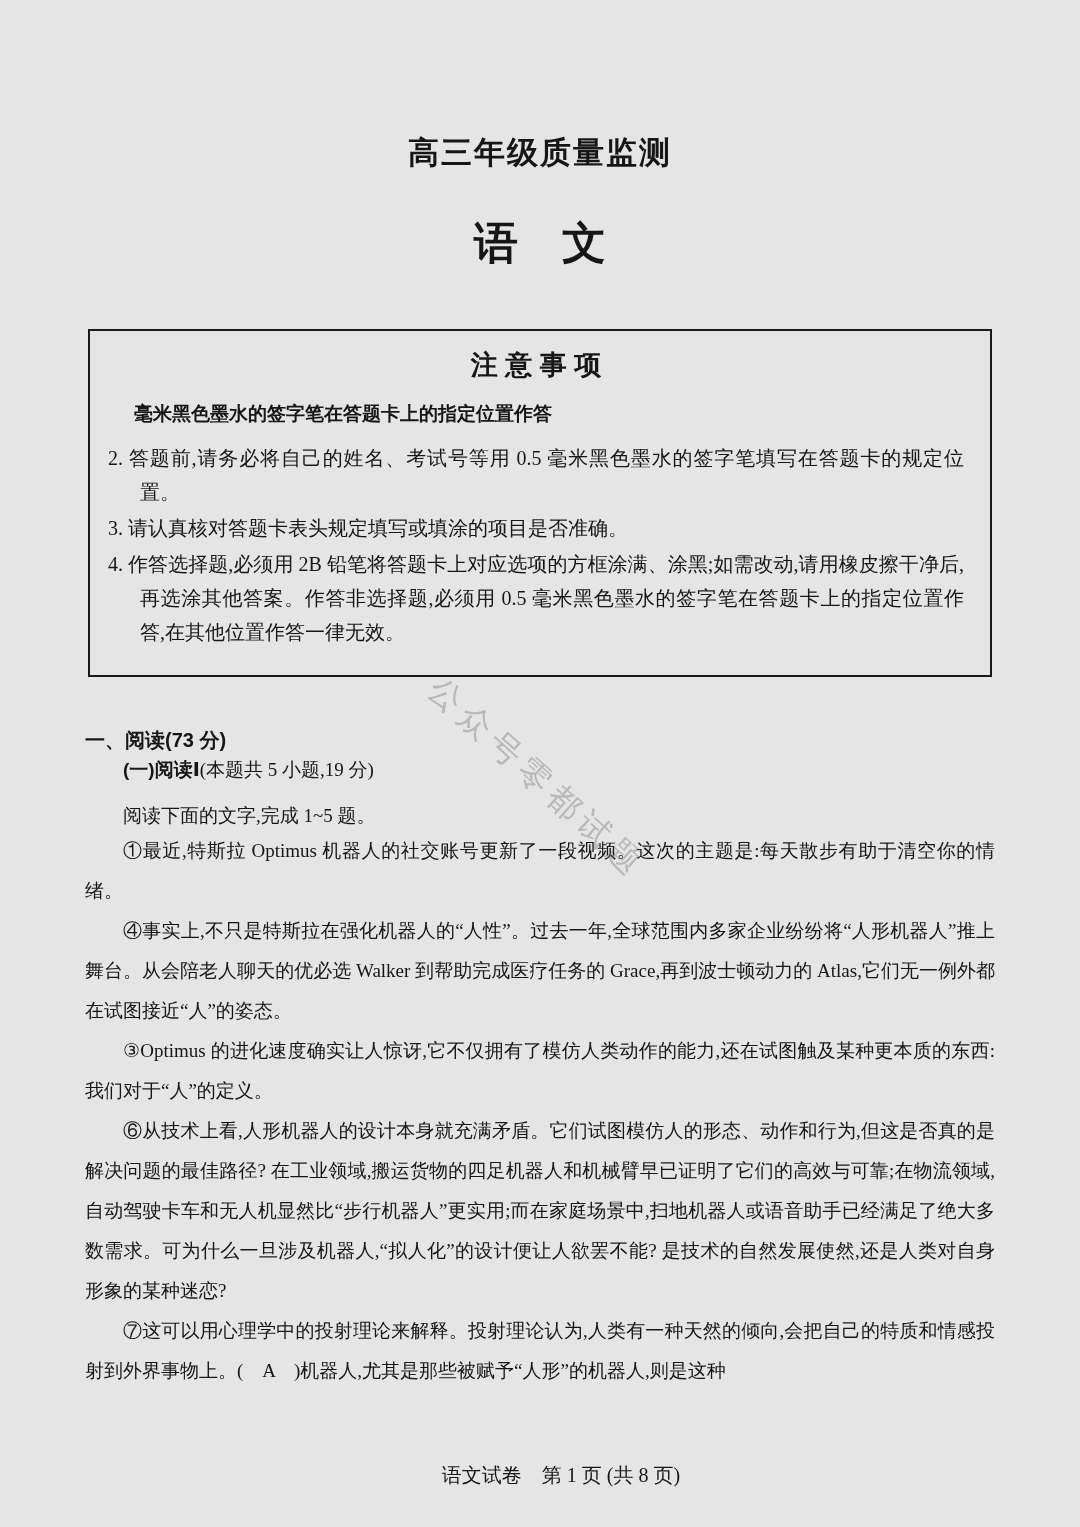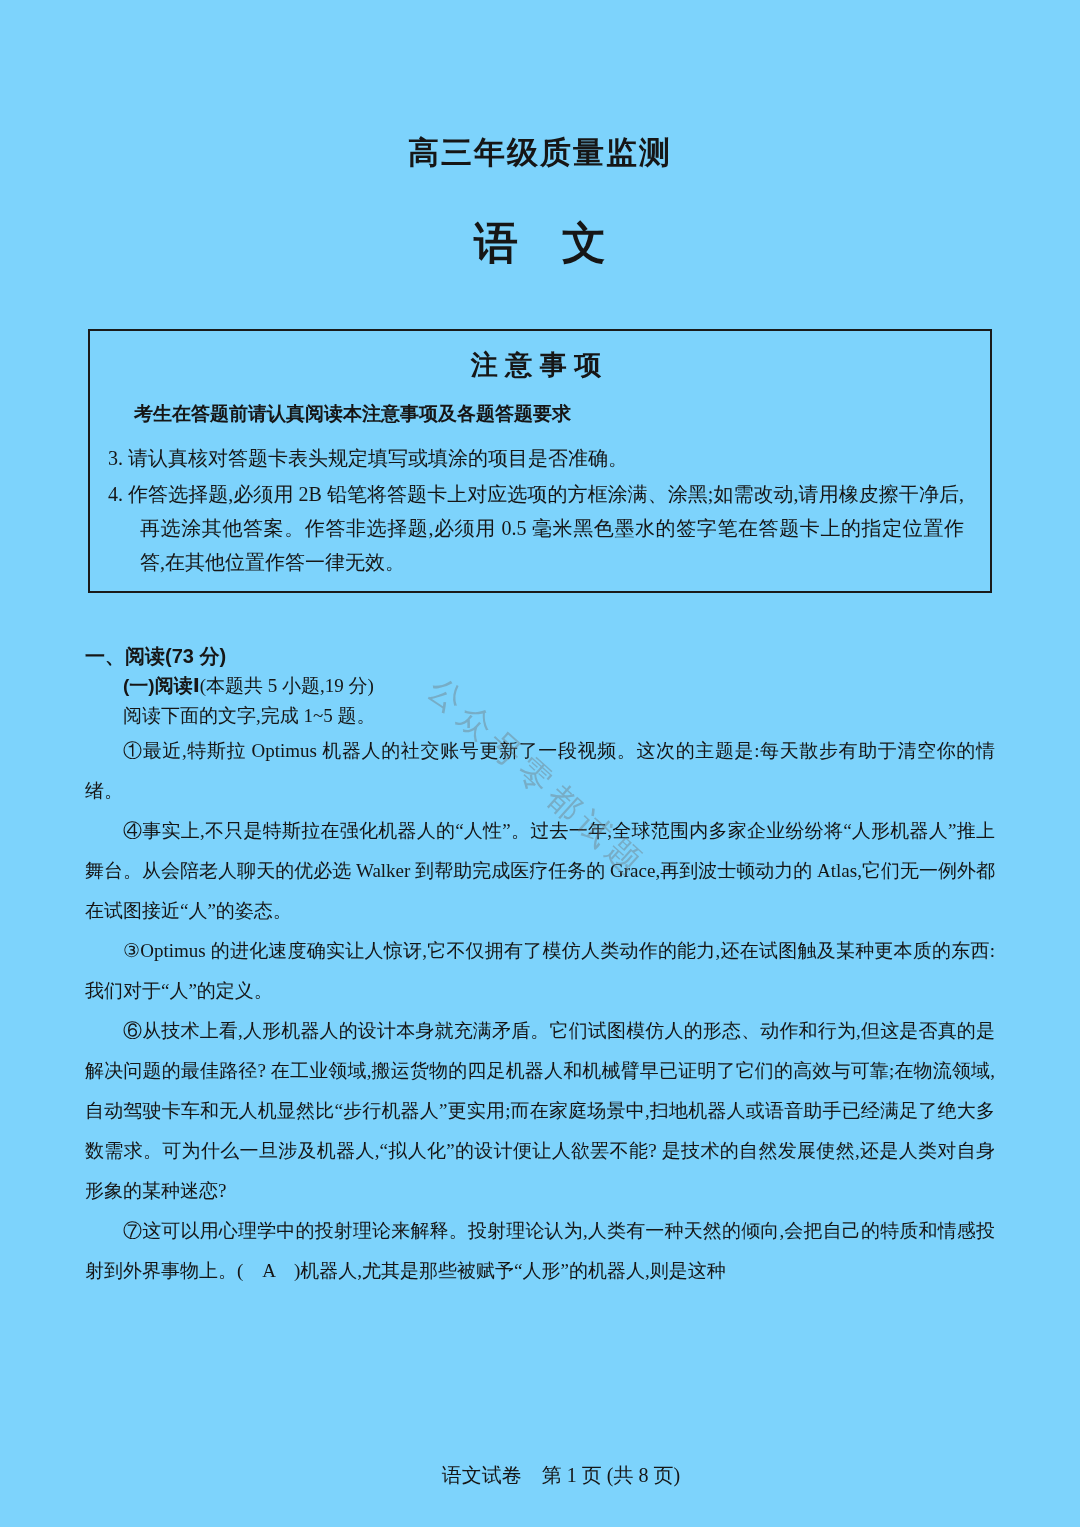--- a/index.html
+++ b/index.html
@@ -1,21 +1,21 @@
 <!DOCTYPE html>
 <html><head>
 <meta charset="utf-8">
 <style>
   html,body{margin:0;padding:0;}
   body{background:#ffffff;}
   .page{
     position:relative;
     width:1080px;height:1527px;
     margin:0 auto;
-    background:#7dd3fc;
+    background:#e5e5e5;
     color:#161616;
     font-family:"Liberation Serif","DejaVu Serif",serif;
     overflow:hidden;
   }
   .bold-sans{font-family:"Liberation Sans","DejaVu Sans",sans-serif;font-weight:700;}
   .doc-title{
     padding-top:132px;
     text-align:center;
     font-family:"Liberation Sans","DejaVu Sans",sans-serif;
     font-weight:700;
@@ -25,21 +25,21 @@
   .subject-title{
     margin-top:40px;
     text-align:center;
     font-family:"Liberation Sans","DejaVu Sans",sans-serif;
     font-weight:700;
     font-size:44px;
   }
   .notice{
     margin:56px 88px 0 88px;
     border:2px solid #1a1a1a;
-    padding:16px 26px 10px 18px;
+    padding:16px 26px 24px 18px;
   }
   .notice-title{
     text-align:center;
     font-family:"Liberation Sans","DejaVu Sans",sans-serif;
     font-weight:700;
     font-size:27px;
     margin-bottom:14px;
   }
   .notice-intro{
     font-family:"Liberation Sans","DejaVu Sans",sans-serif;
@@ -67,20 +67,21 @@
   }
   .subsection-title{
     text-indent:2em;
     font-size:19px;
     line-height:30px;
   }
   .subsection-title .rest{font-weight:400;font-family:"Liberation Serif","DejaVu Serif",serif;}
   .instruction{
     text-indent:2em;
     line-height:30px;
+    margin-top:16px;
   }
   .para{
     margin:0;
     text-indent:2em;
     text-align:justify;
     line-height:40px;
   }
   .watermark{
     position:absolute;
     left:448px;
@@ -106,21 +107,22 @@
 </head>
 <body>
 
 <div class="page">
 
   <div class="doc-title">高三年级质量监测</div>
   <div class="subject-title">语　文</div>
 
   <div class="notice">
     <div class="notice-title">注 意 事 项</div>
-    <div class="notice-intro">考生在答题前请认真阅读本注意事项及各题答题要求</div>
+    <div class="notice-intro">毫米黑色墨水的签字笔在答题卡上的指定位置作答</div>
+    <div class="notice-item">2. 答题前,请务必将自己的姓名、考试号等用 0.5 毫米黑色墨水的签字笔填写在答题卡的规定位置。</div>
     <div class="notice-item">3. 请认真核对答题卡表头规定填写或填涂的项目是否准确。</div>
     <div class="notice-item">4. 作答选择题,必须用 2B 铅笔将答题卡上对应选项的方框涂满、涂黑;如需改动,请用橡皮擦干净后,再选涂其他答案。作答非选择题,必须用 0.5 毫米黑色墨水的签字笔在答题卡上的指定位置作答,在其他位置作答一律无效。</div>
   </div>
 
   <div class="body-text">
     <div class="section-title bold-sans">一、阅读(73 分)</div>
     <div class="subsection-title"><span class="bold-sans">(一)阅读Ⅰ</span><span class="rest">(本题共 5 小题,19 分)</span></div>
     <div class="instruction">阅读下面的文字,完成 1~5 题。</div>
     <p class="para">①最近,特斯拉 Optimus 机器人的社交账号更新了一段视频。这次的主题是:每天散步有助于清空你的情绪。</p>
     <p class="para">④事实上,不只是特斯拉在强化机器人的“人性”。过去一年,全球范围内多家企业纷纷将“人形机器人”推上舞台。从会陪老人聊天的优必选 Walker 到帮助完成医疗任务的 Grace,再到波士顿动力的 Atlas,它们无一例外都在试图接近“人”的姿态。</p>

